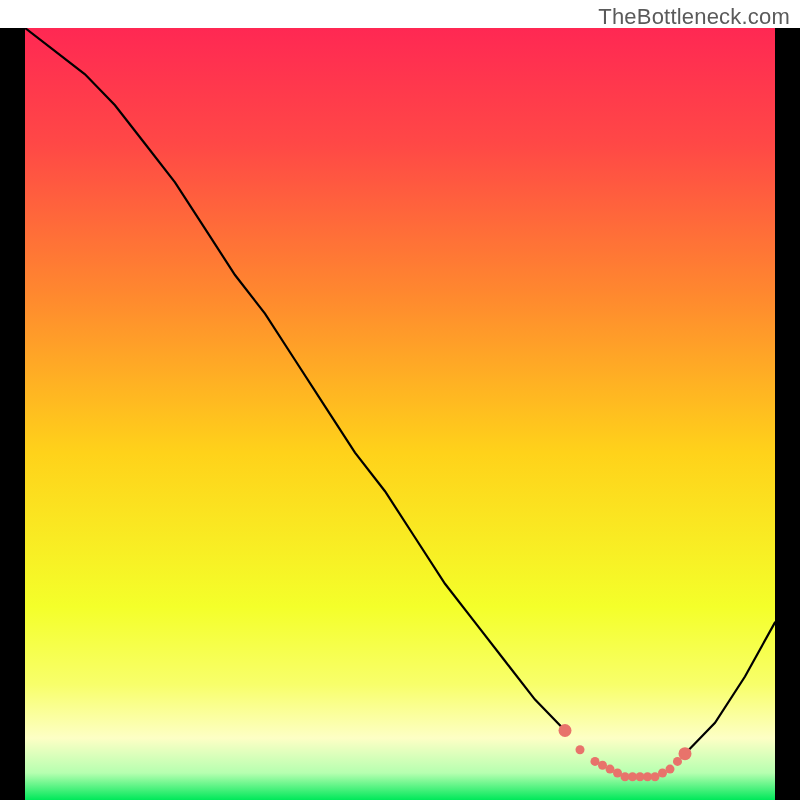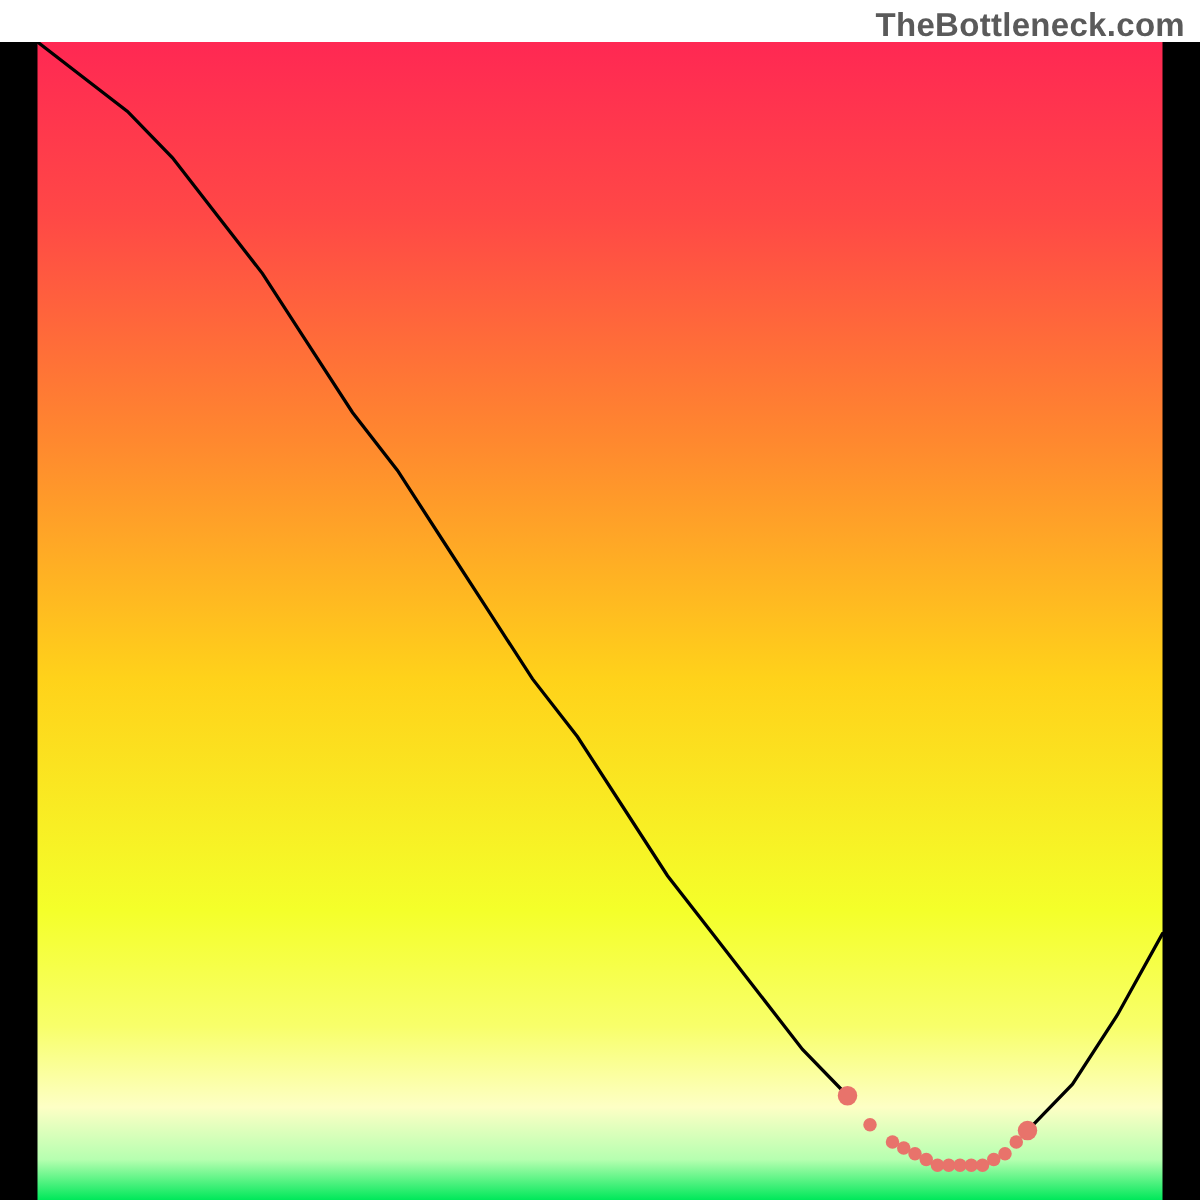--- a/index.html
+++ b/index.html
@@ -14,21 +14,21 @@
   .frame {
     position: relative;
     width: 800px;
     height: 800px;
   }
   .watermark {
     position: absolute;
     top: 4px;
     right: 10px;
     font-size: 22px;
-    font-weight: 700;
+    font-weight: 400;
     color: #5a5a5a;
     letter-spacing: 0.2px;
   }
   .plot {
     position: absolute;
     left: 0;
     top: 28px;
     width: 800px;
     height: 772px;
     background: #000;

